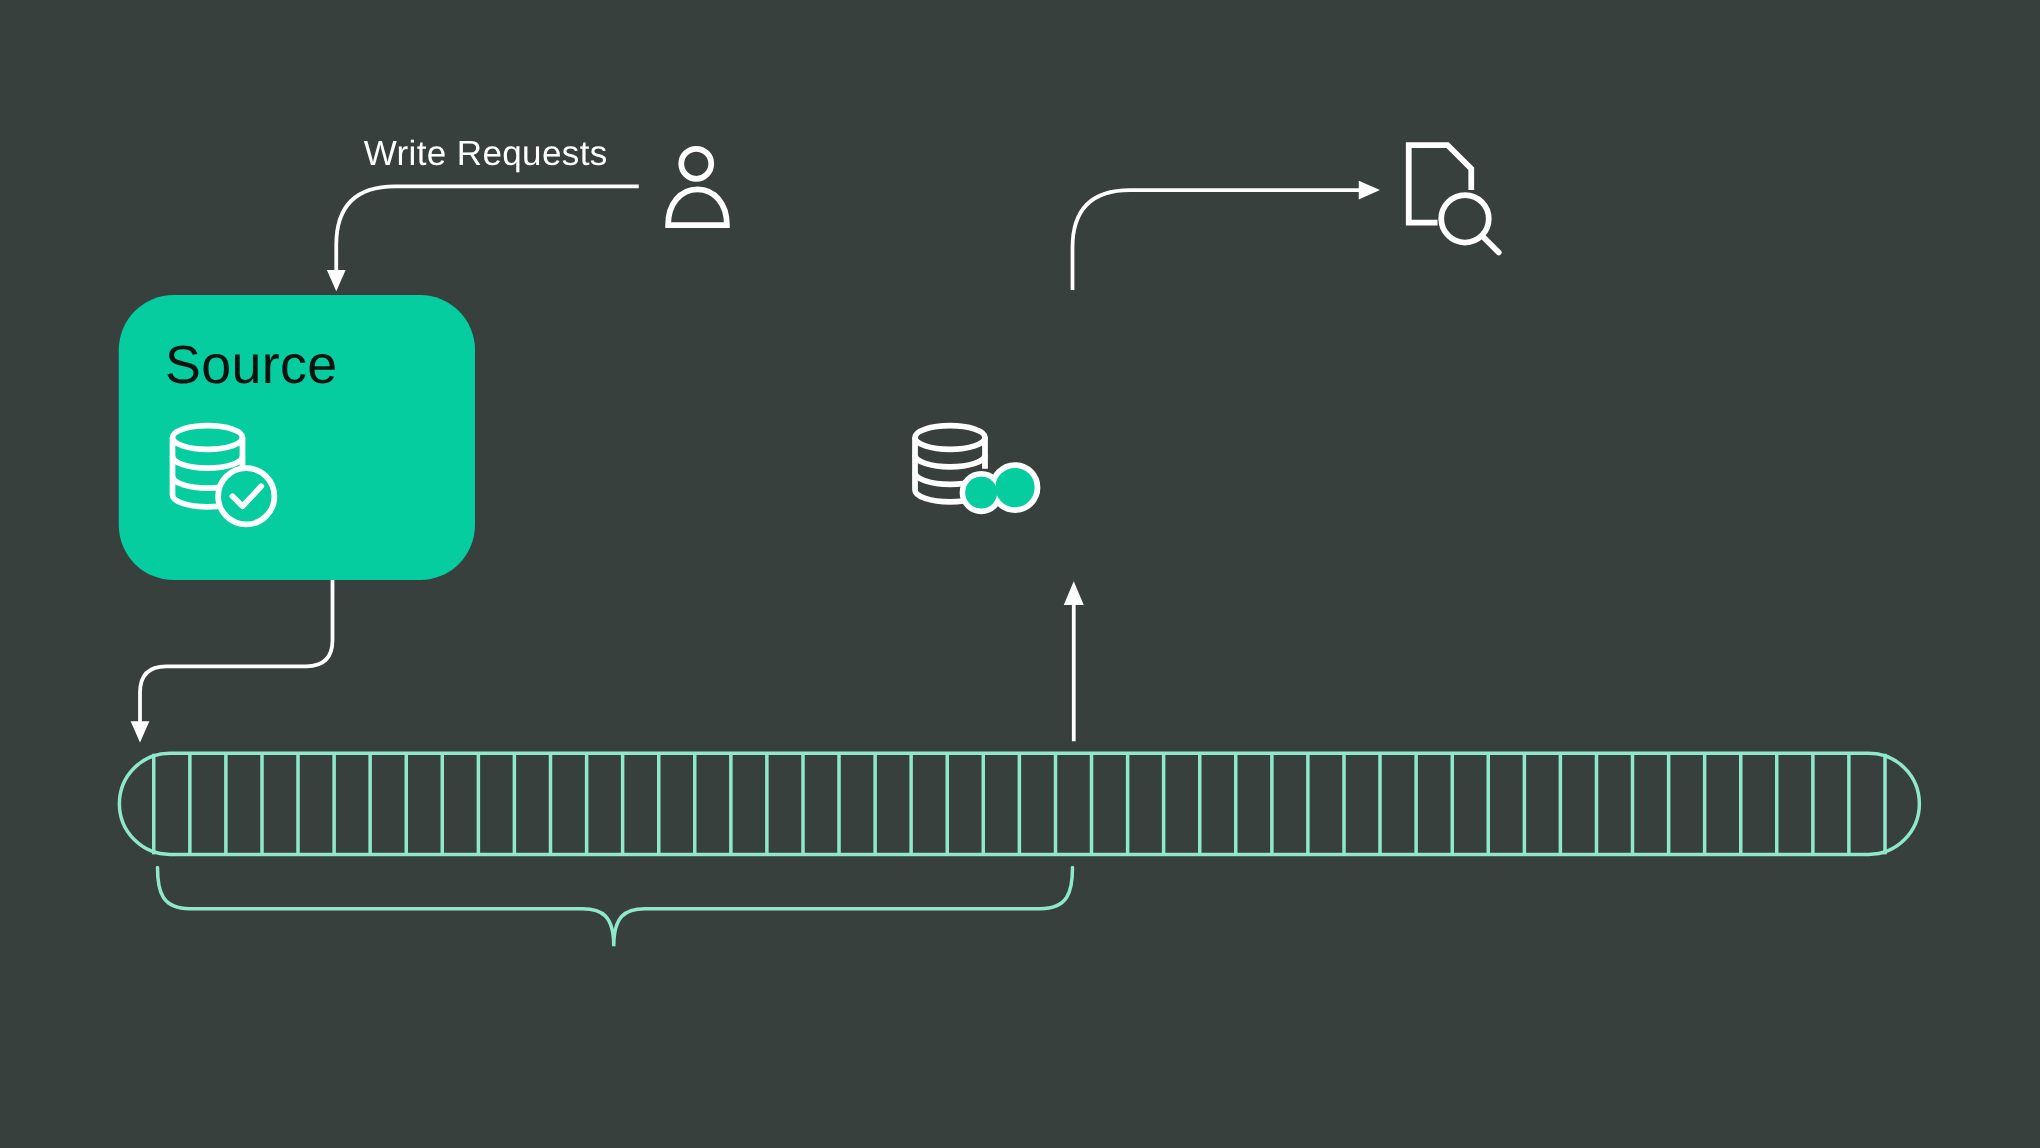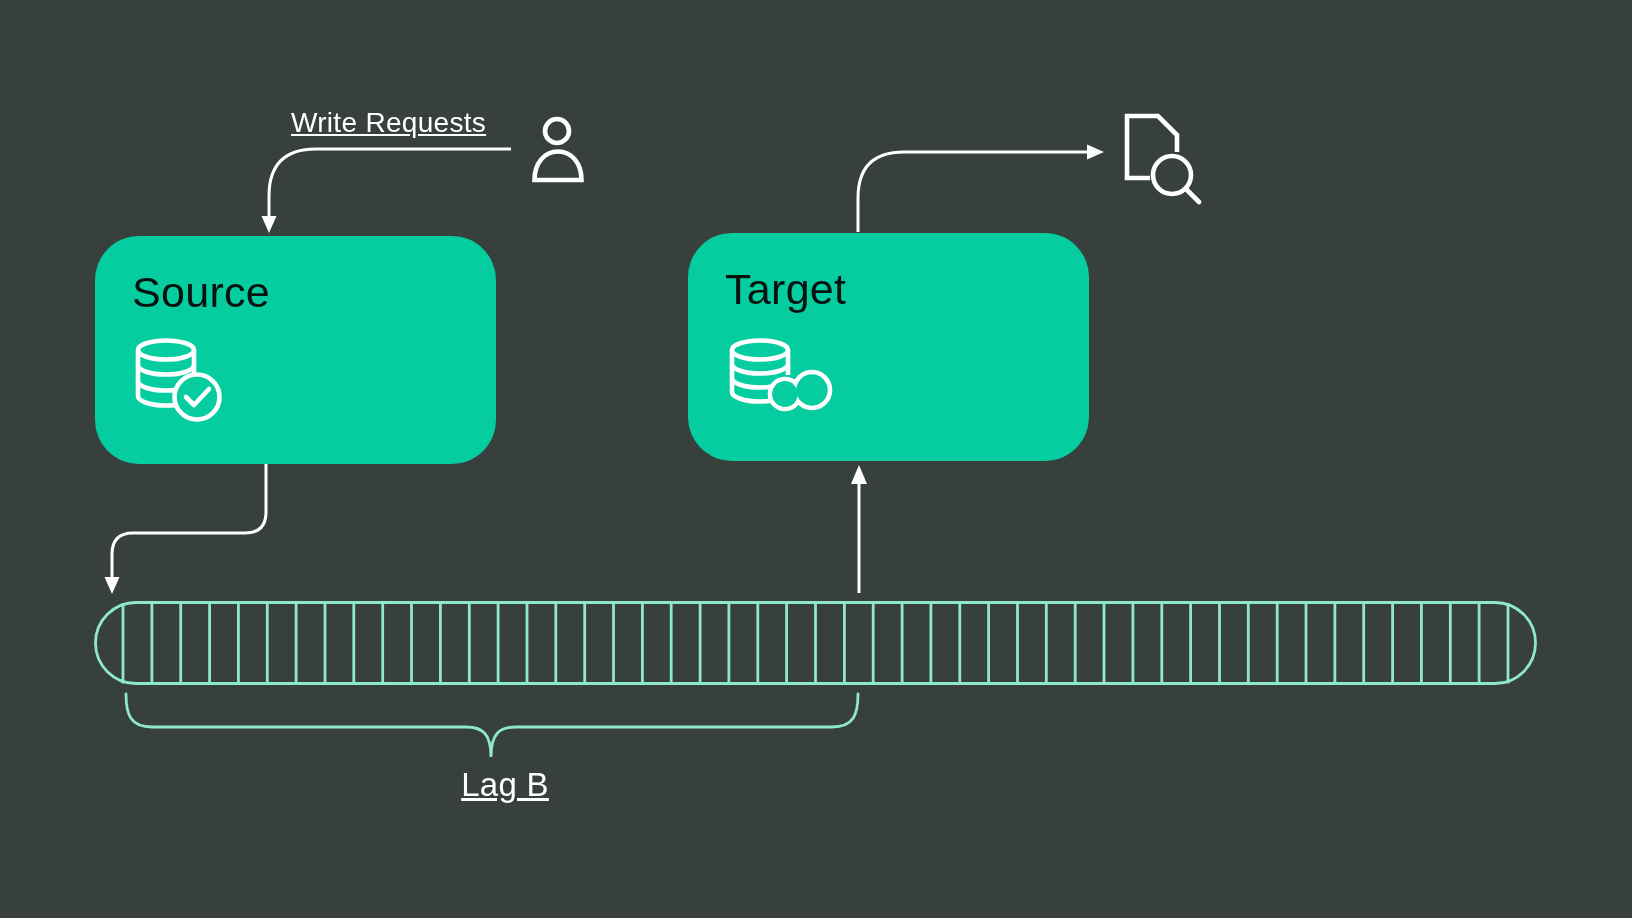--- a/index.html
+++ b/index.html
@@ -1,29 +1,29 @@
 <!DOCTYPE html>
 <html style="--bg: #37403D; --box: #06CDA0; --boxtext: #081310; --strip: #8FE8CC; --line: #FFFFFF;"><head>
 <meta charset="utf-8">
 <style>
   html,body{margin:0;padding:0;background:#222;}
   #canvas{
     position:relative; width:1632px; height:918px;
     background:var(--bg); overflow:hidden;
     font-family:"Liberation Sans", sans-serif;
   }
-  .node-box{position:absolute; width:401px; height:228px; border-radius:44px; background:var(--box);}
+  .node-box{position:absolute; width:285px; height:228px; border-radius:44px; background:var(--box);}
   #source-box{left:95px; top:236px;}
   #target-box{left:688px; top:233px;}
   .node-label{
     position:absolute; left:37px; top:32px;
     font-size:43px; font-weight:500; letter-spacing:.3px;
     color:var(--boxtext);
   }
-  .float-label{position:absolute; color:var(--line); font-size:28px; font-weight:500; letter-spacing:.3px; line-height:1.15;text-decoration:underline;}
+  .float-label{position:absolute; color:var(--line); font-size:28px; font-weight:500; letter-spacing:.3px; line-height:1.15;}
   #write-requests-label{left:291px; top:107px;}
   #state-changes-label{left:128px; top:550px;}
   #lag-label{left:380px; top:766px; width:250px; text-align:center; font-size:33px;}
   svg#overlay{position:absolute; left:0; top:0;}
   .s-line{stroke:var(--line); fill:none; stroke-width:3;}
   .f-line{fill:var(--line); stroke:none;}
   .s-mint{stroke:var(--strip); fill:none; stroke-width:2.8;}
   .s-icon{stroke:var(--line); fill:none; stroke-width:4.6;}
   .f-box{fill:var(--box); stroke:none;}
   .icon-circle{fill:var(--box); stroke:var(--line); stroke-width:4.6;}
@@ -31,23 +31,20 @@
 </style>
 </head>
 <body>
 
 <div id="canvas">
 
   <div class="node-box" id="source-box">
     <div class="node-label">Source</div>
   </div>
 
-  <div class="node-box" id="target-box">
-    <div class="node-label">Target</div>
-  </div>
 
   <svg id="overlay" width="1632" height="918" viewBox="0 0 1632 918">
 
     <g>
       <rect class="s-mint" x="95.5" y="602.5" width="1440" height="81" rx="40.5"></rect>
       <g class="s-mint">
           <line x1="123.0" y1="603" x2="123.0" y2="683.5"></line>
           <line x1="151.9" y1="603" x2="151.9" y2="683.5"></line>
           <line x1="180.7" y1="603" x2="180.7" y2="683.5"></line>
           <line x1="209.6" y1="603" x2="209.6" y2="683.5"></line>
@@ -155,14 +152,13 @@
         <path d="M 732 378 A 28 9.5 0 0 0 788 378"></path>
         <path d="M 732 392 A 28 9.5 0 0 0 788 392"></path>
       </g>
       <circle class="icon-circle" cx="785" cy="394" r="15"></circle>
       <circle class="icon-circle" cx="812" cy="390" r="18"></circle>
       <circle class="f-box" cx="785" cy="394" r="12.7"></circle>
     </g>
   </svg>
 
   <div class="float-label" id="write-requests-label">Write Requests</div>
-  <div class="float-label" id="lag-label">Lag B</div>
 </div>
 
 </body></html>

